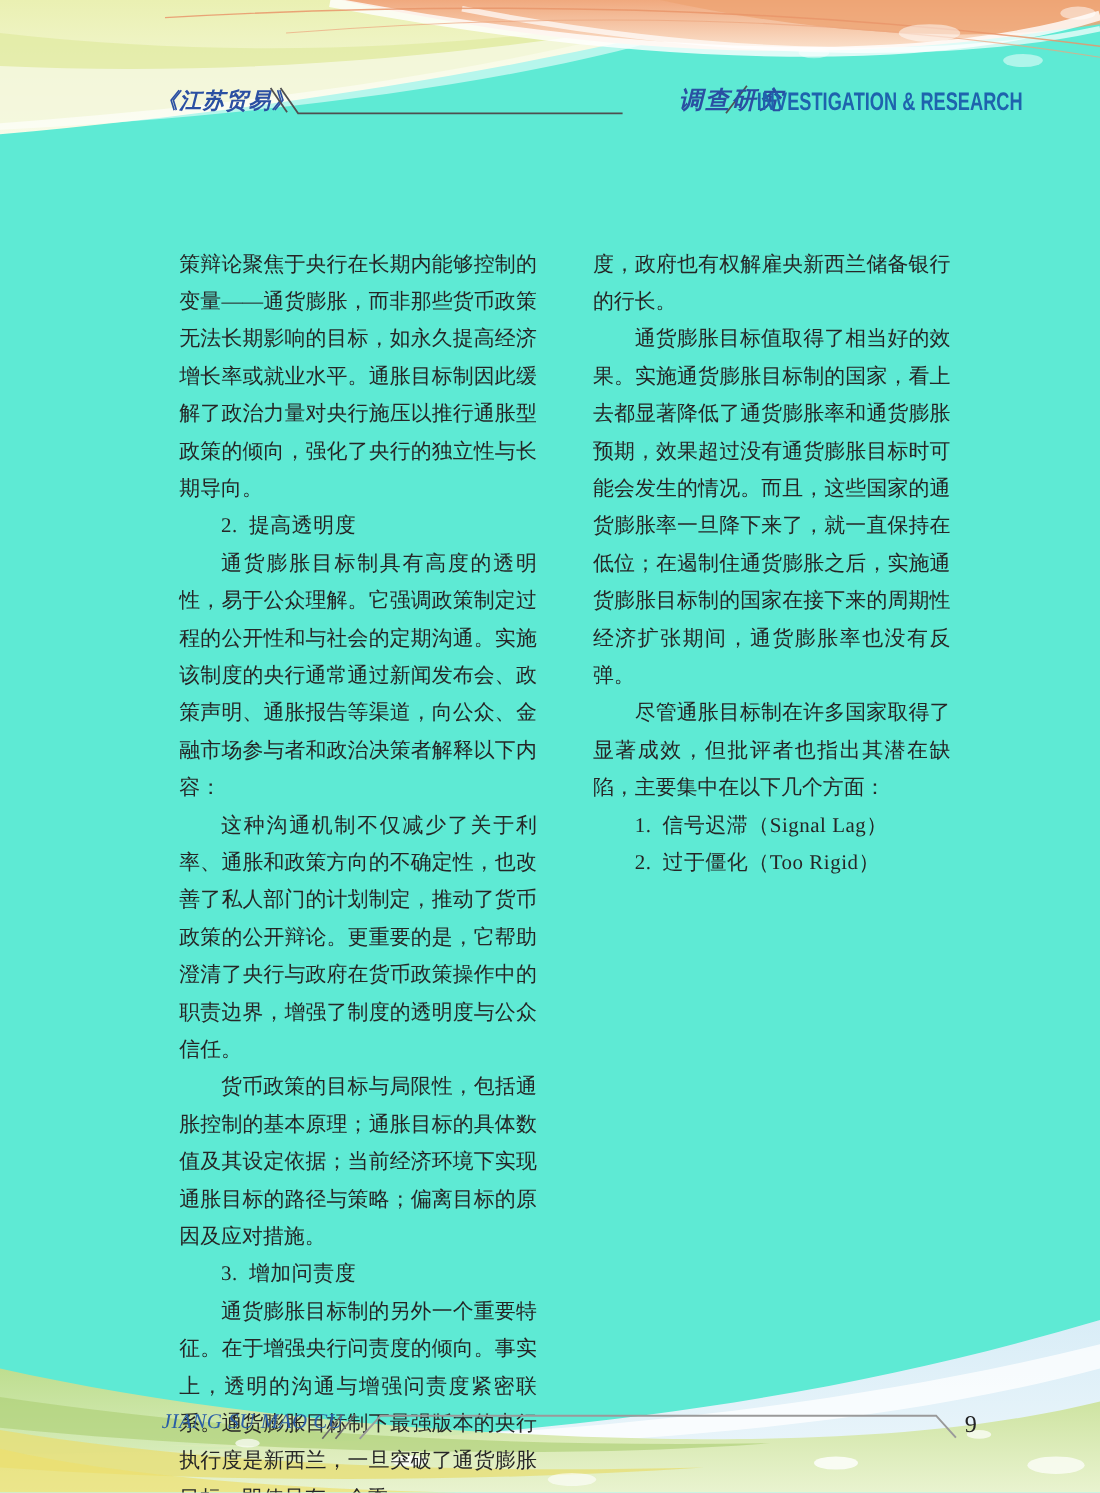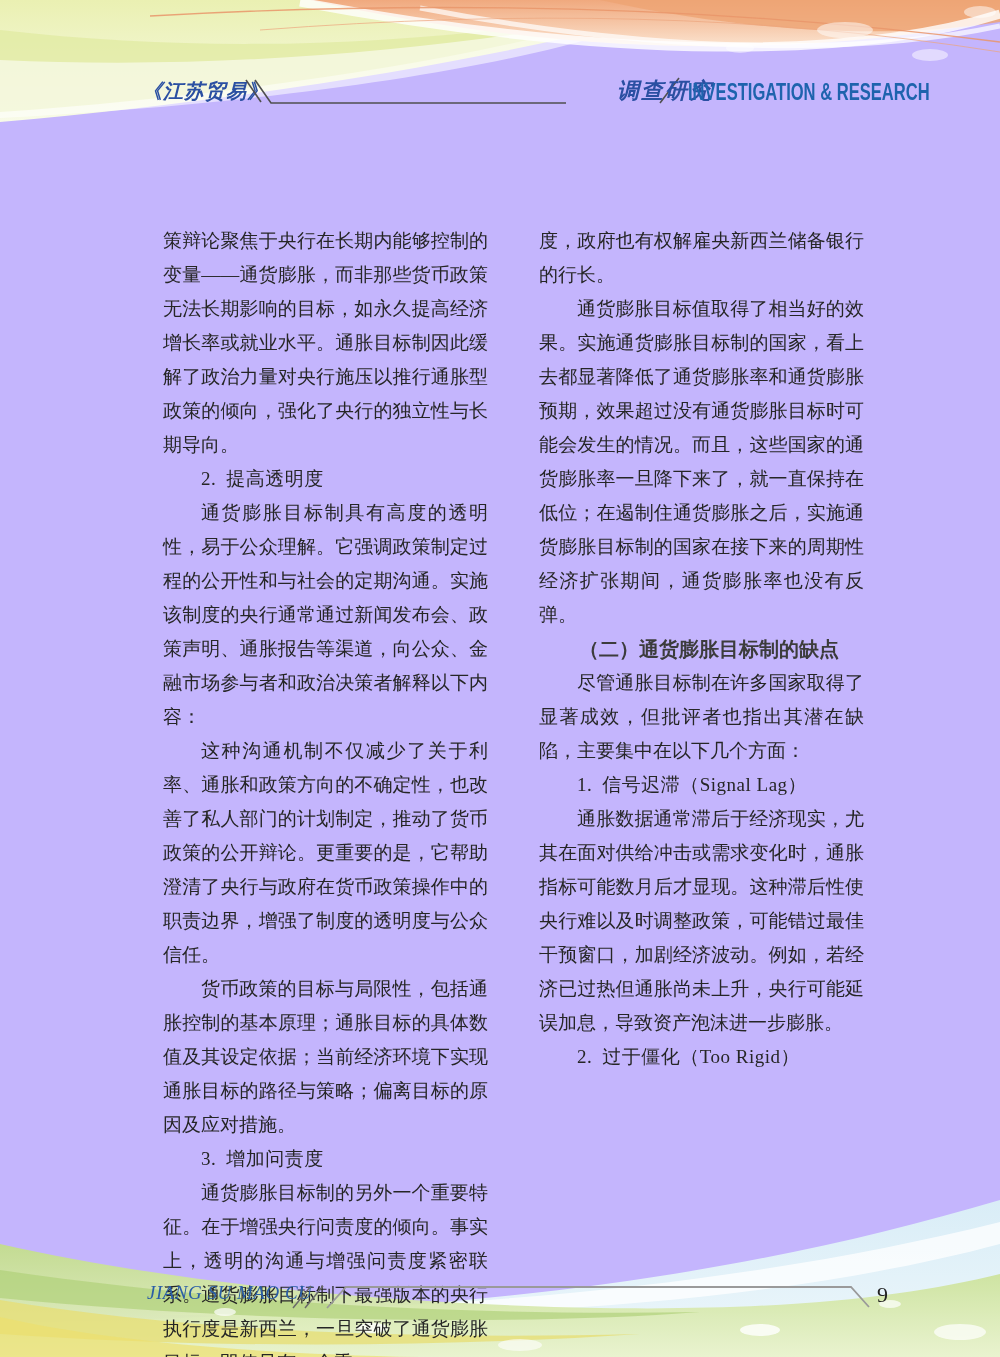--- a/index.html
+++ b/index.html
@@ -1,18 +1,18 @@
 <!DOCTYPE html>
 <html><head>
 <meta charset="utf-8">
 <style>
   html,body{margin:0;padding:0;background:#ffffff;}
   .page{
     position:relative;width:1000px;height:1357px;margin:0 auto;
-    background:#c4b5fd;overflow:hidden;
+    background:#5eead4;overflow:hidden;
     font-family:"Liberation Serif","DejaVu Serif",serif;
   }
   
   .deco{position:absolute;left:0;pointer-events:none;}
   #deco-top{top:0;}
   #deco-bottom{bottom:0;}
   
   .masthead{position:absolute;top:0;left:0;width:1000px;height:130px;z-index:5;}
   .journal-logo{
     position:absolute;left:142px;top:78px;
@@ -133,24 +133,22 @@
         <p class="sub">2. 提高透明度</p>
         <p class="body">通货膨胀目标制具有高度的透明性，易于公众理解。它强调政策制定过程的公开性和与社会的定期沟通。实施该制度的央行通常通过新闻发布会、政策声明、通胀报告等渠道，向公众、金融市场参与者和政治决策者解释以下内容：</p>
         <p class="body">这种沟通机制不仅减少了关于利率、通胀和政策方向的不确定性，也改善了私人部门的计划制定，推动了货币政策的公开辩论。更重要的是，它帮助澄清了央行与政府在货币政策操作中的职责边界，增强了制度的透明度与公众信任。</p>
         <p class="body">货币政策的目标与局限性，包括通胀控制的基本原理；通胀目标的具体数值及其设定依据；当前经济环境下实现通胀目标的路径与策略；偏离目标的原因及应对措施。</p>
         <p class="sub">3. 增加问责度</p>
         <p class="body">通货膨胀目标制的另外一个重要特征。在于增强央行问责度的倾向。事实上，透明的沟通与增强问责度紧密联系。通货膨胀目标制下最强版本的央行执行度是新西兰，一旦突破了通货膨胀目标，即使只有一个季</p>
       </div>
     <div class="col" id="col-right">
         <p class="cont">度，政府也有权解雇央新西兰储备银行的行长。</p>
         <p class="body">通货膨胀目标值取得了相当好的效果。实施通货膨胀目标制的国家，看上去都显著降低了通货膨胀率和通货膨胀预期，效果超过没有通货膨胀目标时可能会发生的情况。而且，这些国家的通货膨胀率一旦降下来了，就一直保持在低位；在遏制住通货膨胀之后，实施通货膨胀目标制的国家在接下来的周期性经济扩张期间，通货膨胀率也没有反弹。</p>
-        <p class="head">（二）通货膨胀目标制的缺点</p>
         <p class="body">尽管通胀目标制在许多国家取得了显著成效，但批评者也指出其潜在缺陷，主要集中在以下几个方面：</p>
         <p class="sub">1. 信号迟滞（Signal Lag）</p>
-        <p class="body">通胀数据通常滞后于经济现实，尤其在面对供给冲击或需求变化时，通胀指标可能数月后才显现。这种滞后性使央行难以及时调整政策，可能错过最佳干预窗口，加剧经济波动。例如，若经济已过热但通胀尚未上升，央行可能延误加息，导致资产泡沫进一步膨胀。</p>
         <p class="sub">2. 过于僵化（Too Rigid）</p>
       </div>
   </div>
 
   <div class="footerbar">
     <span class="journal-pinyin">JIANG SU MAO CU</span>
     <svg id="footer-rules" width="1000" height="40" viewBox="0 0 1000 40">
       <path d="M293 30 L311 8" stroke="#6a6a6a" stroke-width="1.5" fill="none"></path>
       <path d="M305 30 L323 8" stroke="#6a6a6a" stroke-width="1.5" fill="none"></path>
       <path d="M327 30 L346 9 H851 L869 29" stroke="#9a9a9a" stroke-width="1.8" fill="none"></path>

